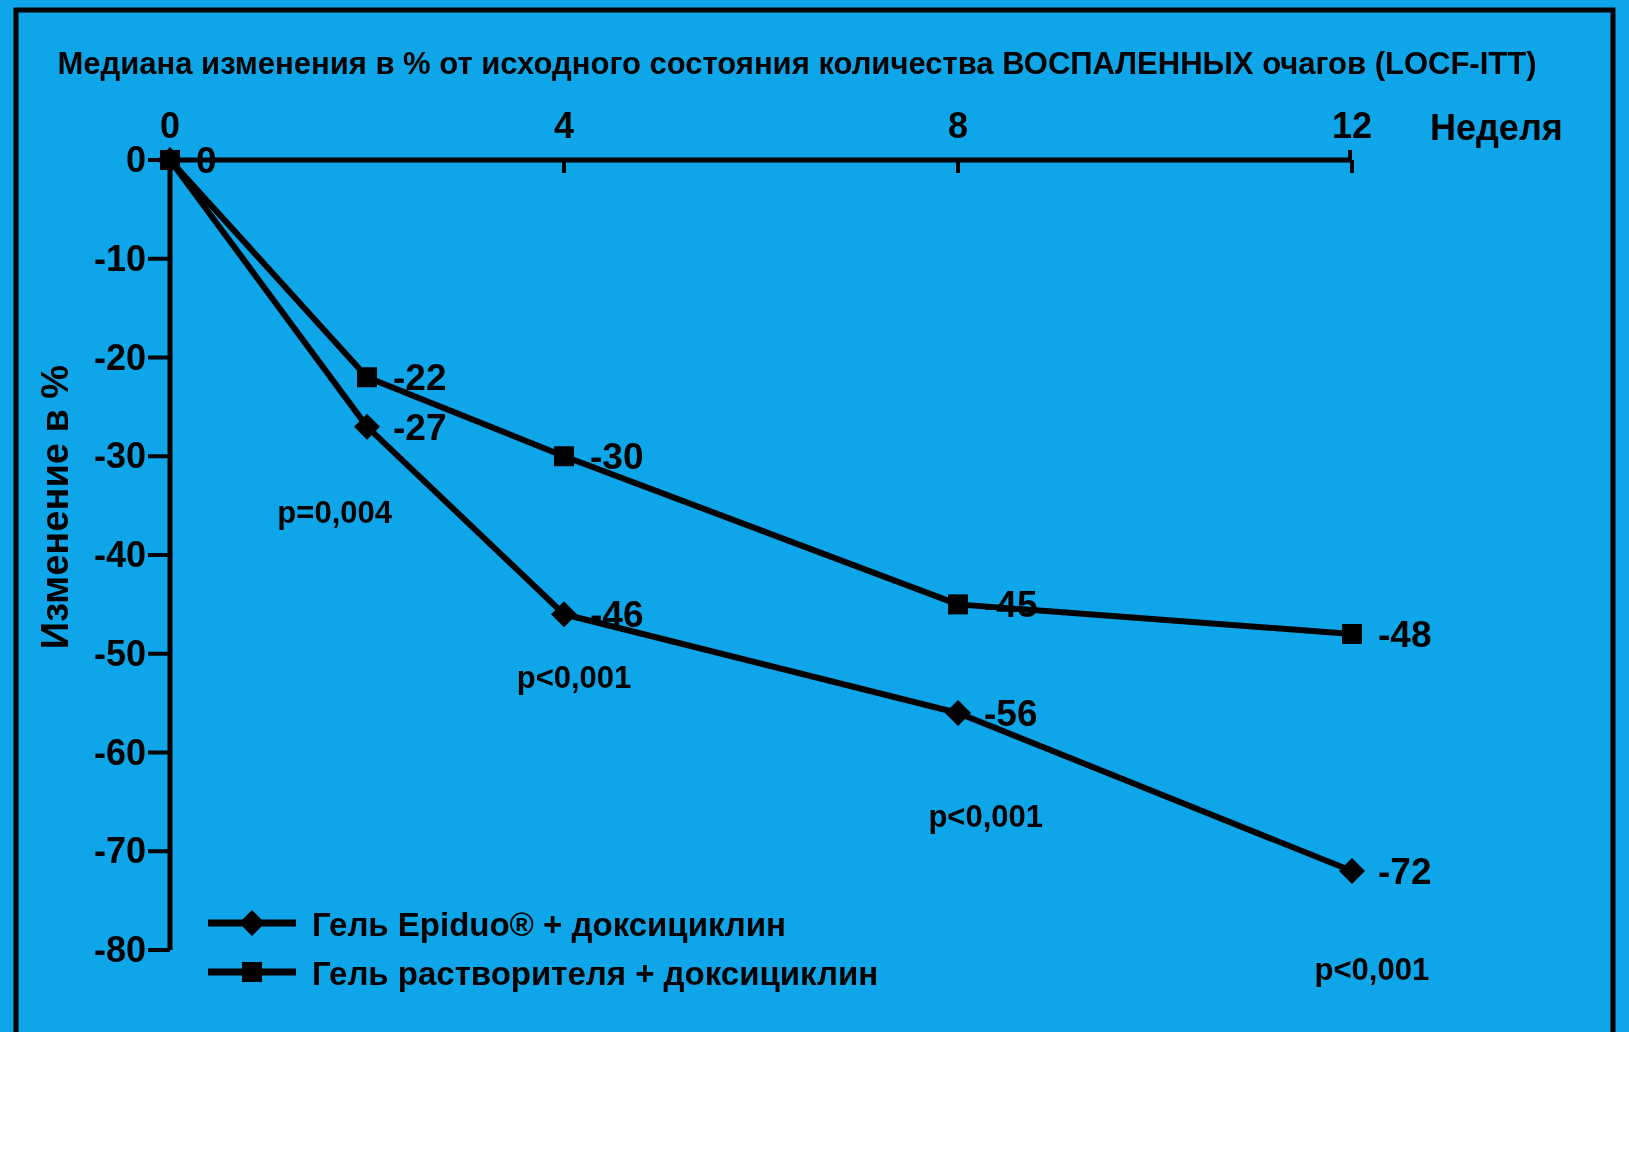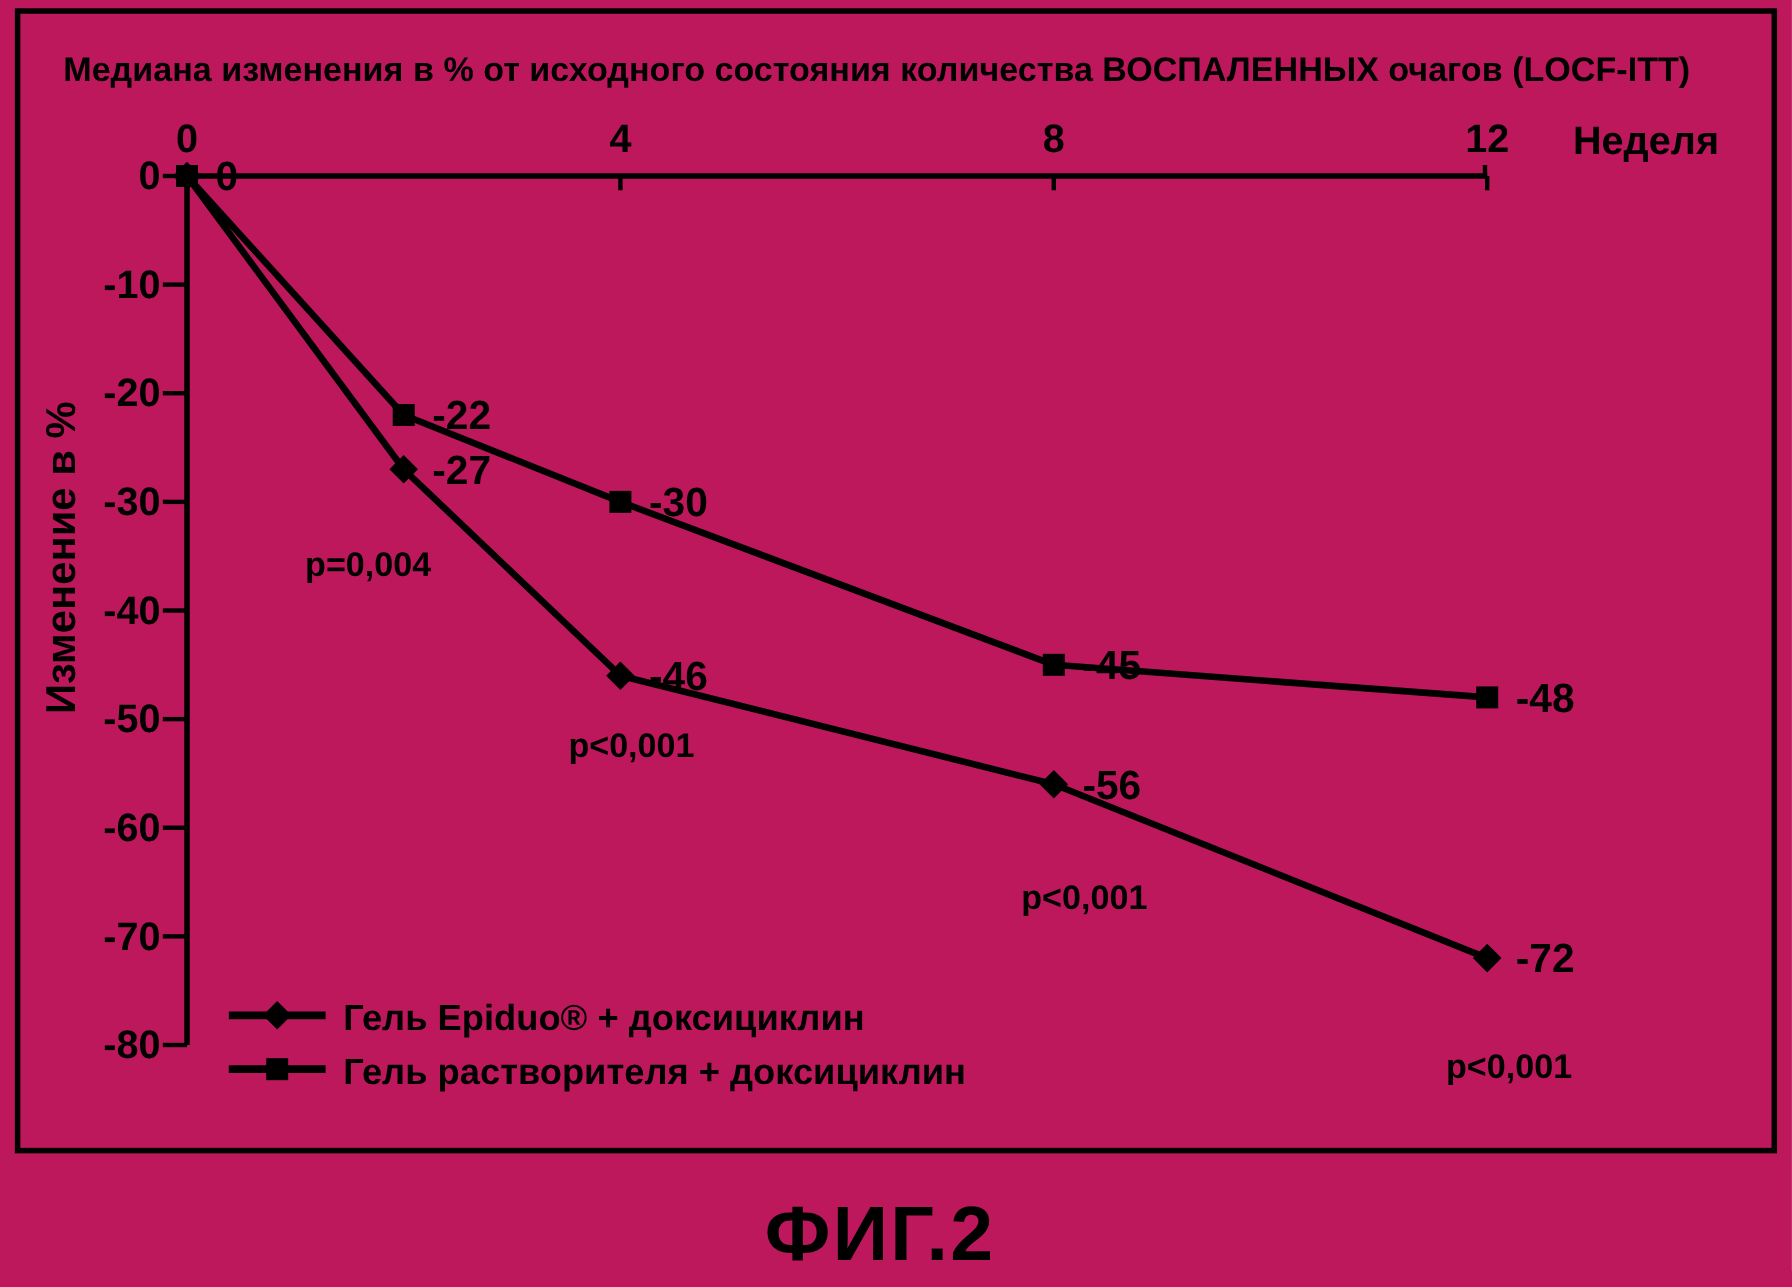--- a/index.html
+++ b/index.html
@@ -3,22 +3,22 @@
 <meta charset="utf-8">
 <style>
   html, body {
     margin: 0;
     padding: 0;
     background: #ffffff;
   }
   .page {
     position: relative;
     width: 1629px;
-    height: 1170px;
-    background: #be185d;
+    height: 1032px;
+    background: #0ea5e9;
     overflow: hidden;
   }
   svg#figure-svg {
     position: absolute;
     left: 0;
     top: 0;
     width: 1629px;
     height: 1170px;
   }
   svg text {

